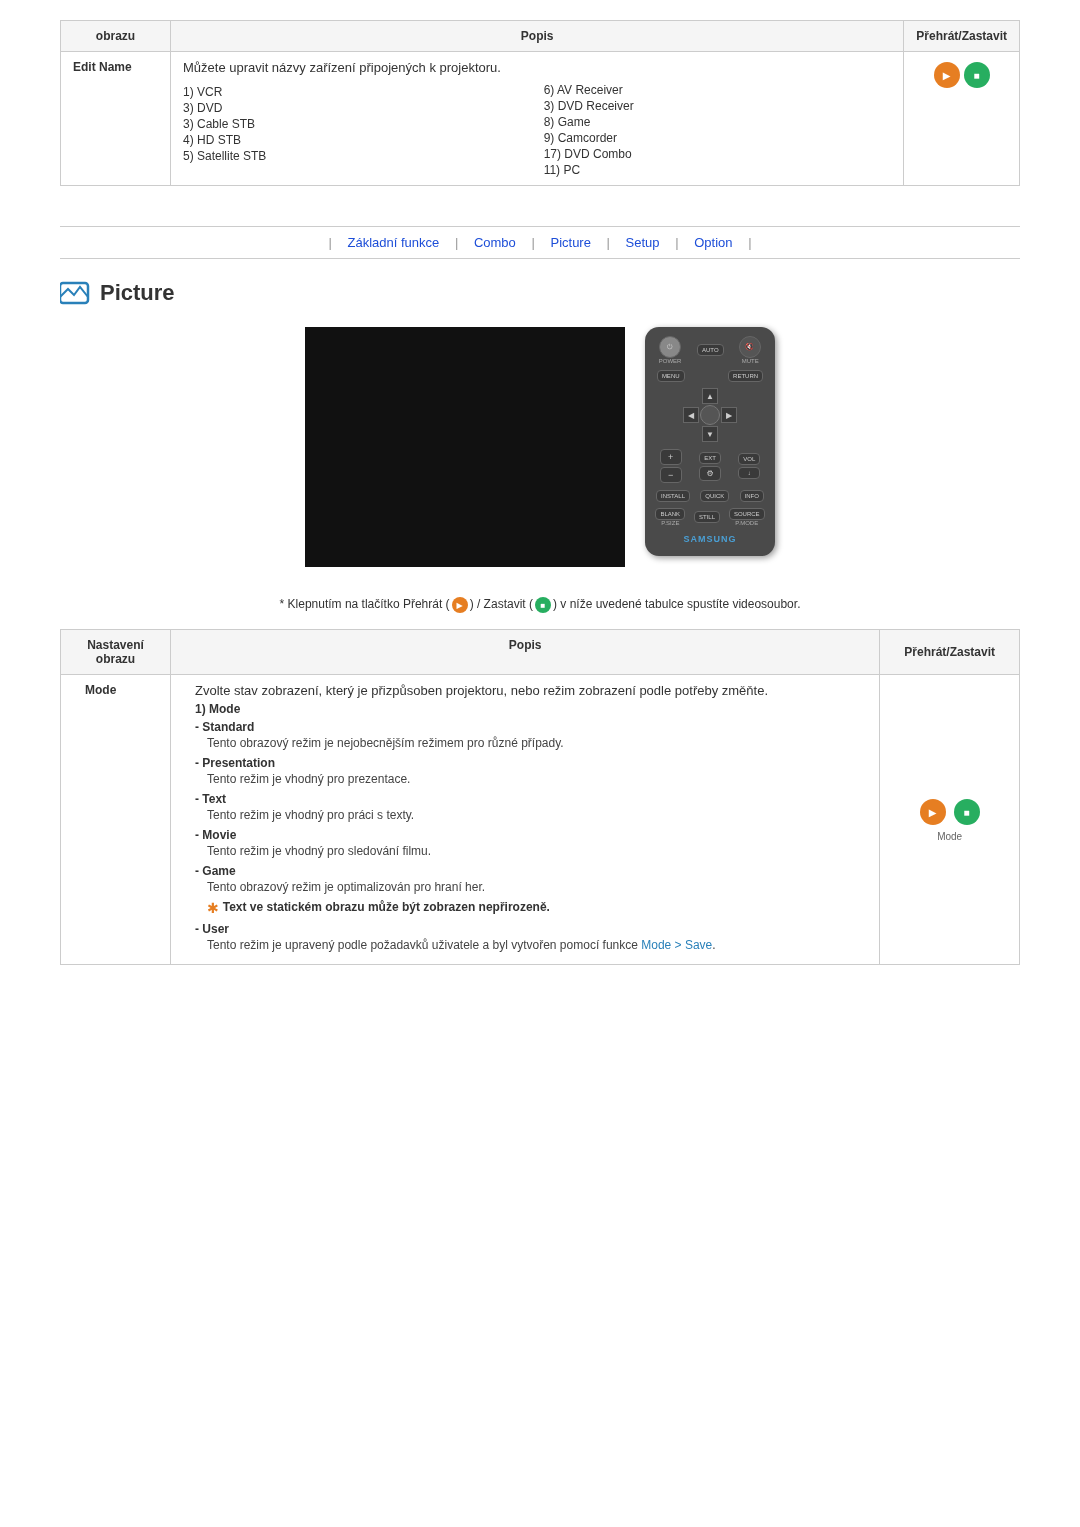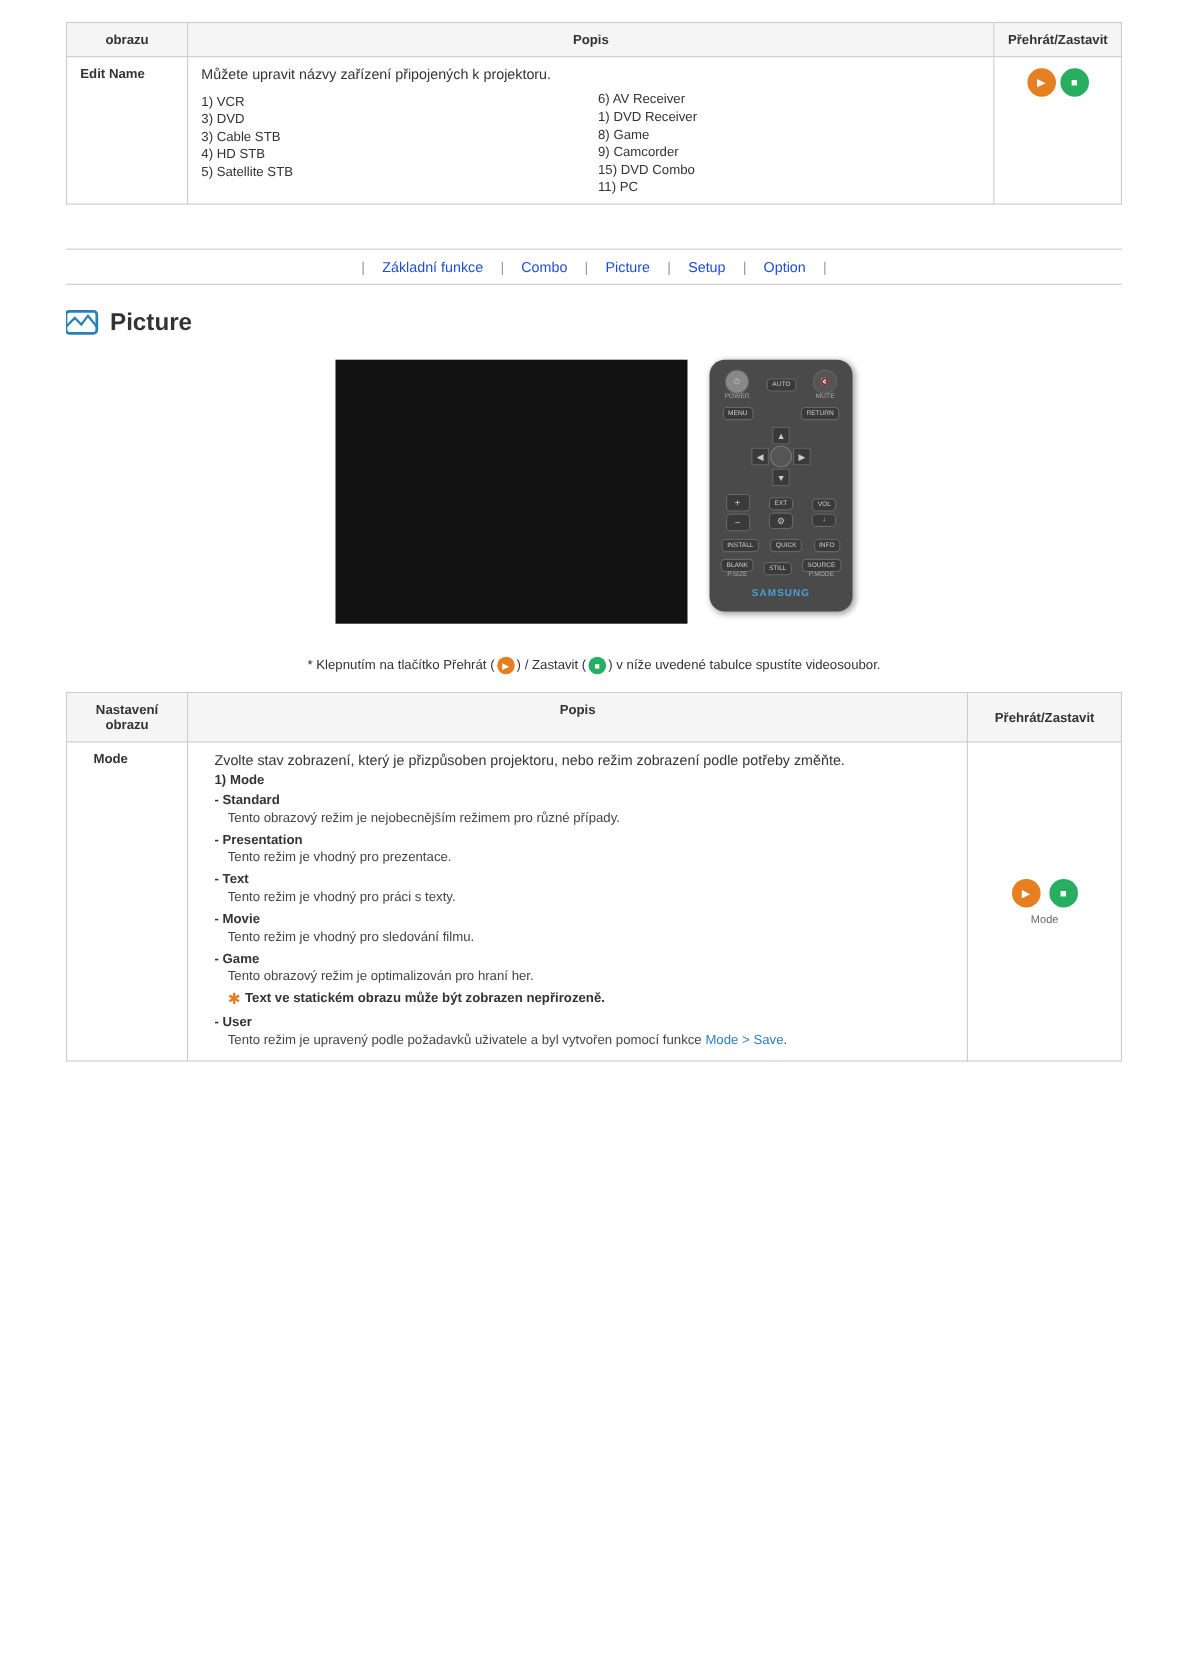--- a/index.html
+++ b/index.html
@@ -279,24 +279,24 @@
         <td class="col-name">Edit Name</td>
         <td class="col-desc">
           <p>Můžete upravit názvy zařízení připojených k projektoru.</p>
           <div class="item-list">
             <p>1) VCR</p>
             <p>3) DVD</p>
             <p>3) Cable STB</p>
             <p>4) HD STB</p>
             <p>5) Satellite STB</p>
             <p>6) AV Receiver</p>
-            <p>1) DVD Receiver</p>
+            <p>3) DVD Receiver</p>
             <p>8) Game</p>
             <p>9) Camcorder</p>
-            <p>15) DVD Combo</p>
+            <p>17) DVD Combo</p>
             <p>11) PC</p>
           </div>
         </td>
         <td class="col-play">
           <div class="btn-group">
             <span class="play-btn">▶</span>
             <span class="stop-btn">■</span>
           </div>
         </td>
       </tr>

